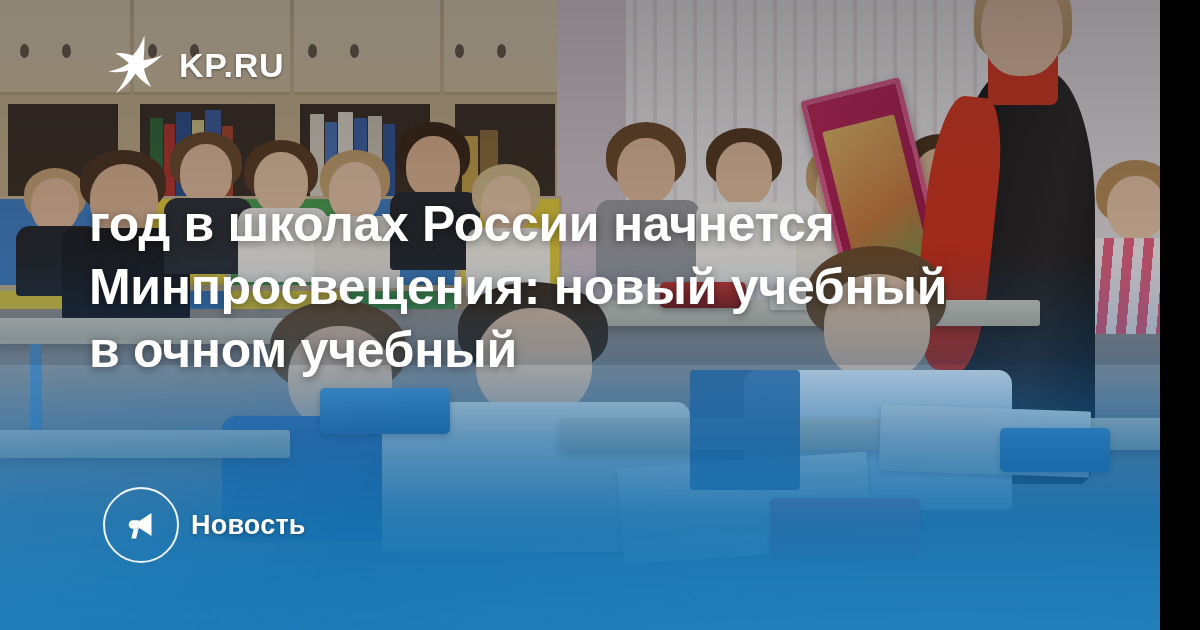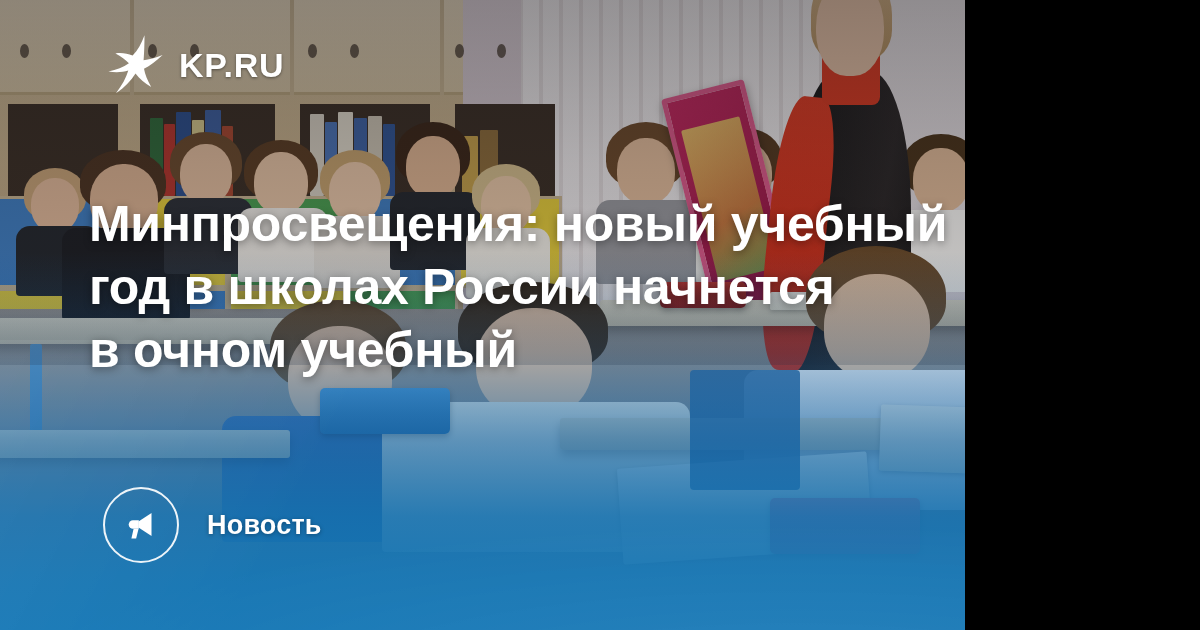--- a/index.html
+++ b/index.html
@@ -1,20 +1,20 @@
 <!DOCTYPE html>
 <html><head>
 <meta charset="utf-8">
 <title>KP.RU news card</title>
 <style>
   * { margin:0; padding:0; box-sizing:border-box; }
   html,body { width:1200px; height:630px; overflow:hidden; background:#000; }
   body { font-family:"Liberation Sans","DejaVu Sans",sans-serif; }
 
-  .card { position:relative; width:965px; height:630px; overflow:hidden; }
+  .card { position:relative; width:1160px; height:630px; overflow:hidden; }
 
   
   .photo { position:absolute; inset:0; background:#bdb4ab; }
 
   
   .wall-right { position:absolute; left:48%; top:0; width:52%; height:72%;
       background:linear-gradient(180deg,#e9e4e6 0%,#e4dee2 55%,#cfc4cc 100%); }
   .blinds { position:absolute; left:48%; top:0; width:38%; height:66%;
       background:repeating-linear-gradient(90deg,#f2eff0 0px,#f2eff0 16px,#e2dcdd 16px,#e2dcdd 20px);
       opacity:.95; }
@@ -96,21 +96,21 @@
   .brand { position:absolute; left:103px; top:33px; display:flex; align-items:center; gap:14px; }
   .brand svg { display:block; }
   .brand-text { color:#fff; font-size:34px; font-weight:600; letter-spacing:.8px;
       line-height:1; text-shadow:0 1px 3px rgba(0,0,0,.45); }
 
   .headline { position:absolute; left:89px; top:193px; width:1000px;
       color:#fff; font-size:50px; font-weight:700; line-height:1.26;
       letter-spacing:-.3px; text-shadow:0 2px 9px rgba(0,0,0,.40); }
   .headline span { display:block; }
 
-  .badge { position:absolute; left:103px; top:487px; display:flex; align-items:center; gap:28px; }
+  .badge { position:absolute; left:103px; top:487px; display:flex; align-items:center; gap:12px; }
   .badge-ring { width:76px; height:76px; border-radius:50%;
       border:2px solid rgba(255,255,255,.92);
       display:flex; align-items:center; justify-content:center; }
   .badge-ring svg { display:block; }
   .badge-text { color:#fff; font-size:27px; font-weight:700; letter-spacing:.2px;
       text-shadow:0 1px 4px rgba(0,0,0,.35); }
 </style>
 </head>
 <body>
 
@@ -295,22 +295,22 @@
                  C44.4 47.4 42.0 41.3 41.0 35.8
                  C47.0 32.8 53.2 28.2 59.6 22.0
                  C52.3 25.0 46.0 26.7 40.6 27.2
                  C41.2 19.4 41.5 11.1 41.5 2.2 Z"></path>
       </svg>
     </span>
     <span class="brand-text">KP.RU</span>
   </div>
 
   <div class="headline">
+    <span>год в школах России начнется</span>
     <span>Минпросвещения: новый учебный</span>
-    <span>год в школах России начнется</span>
     <span>в очном учебный</span>
   </div>
 
   <div class="badge">
     <span class="badge-ring">
       <svg width="40" height="40" viewBox="0 0 40 40" aria-hidden="true">
         <path fill="#ffffff" d="M30.5 8.0 L30.5 31.0 L17.5 22.6 L17.5 16.4 Z"></path>
         <path fill="#ffffff" d="M12.0 15.2 L17.8 15.2 L17.8 23.8 L12.0 23.8
                  A4.3 4.3 0 0 1 12.0 15.2 Z"></path>
         <path fill="#ffffff" d="M12.6 23.8 L17.6 23.8 L15.1 33.4 L10.4 33.4 Z"></path>

